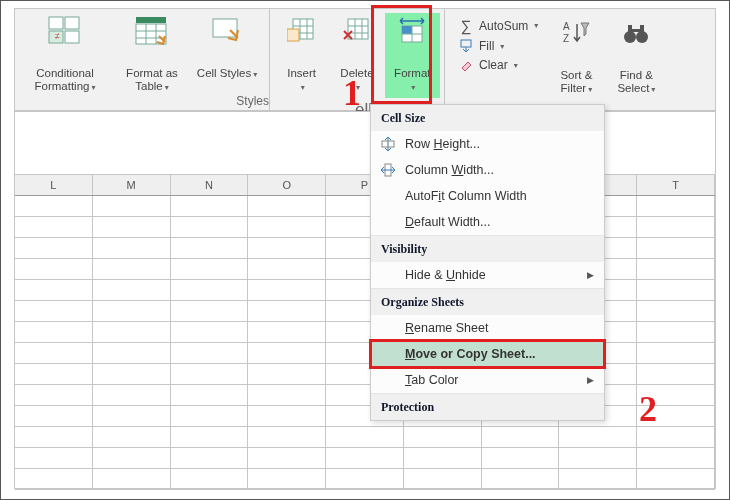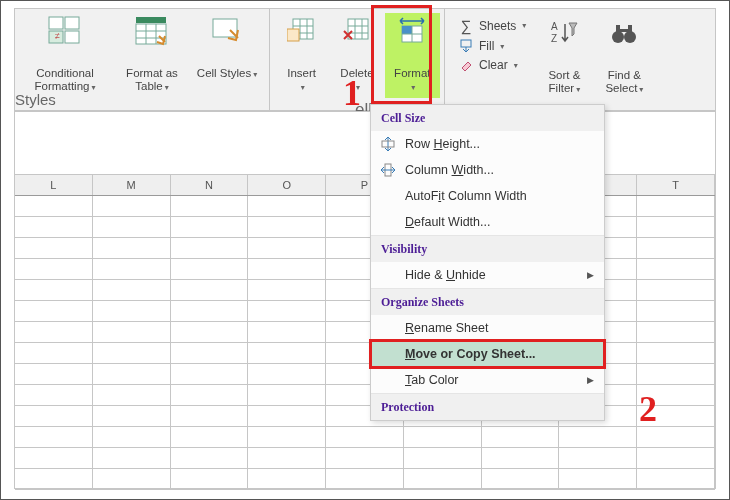--- a/index.html
+++ b/index.html
@@ -16,21 +16,21 @@
     --text-light:#5a5a5a;
   }
   *{box-sizing:border-box;font-family:"Segoe UI",Tahoma,sans-serif;}
   body{margin:0;background:#666;display:flex;justify-content:center;padding:0;}
   .stage{width:730px;height:500px;background:#fff;border:1px solid #555;position:relative;overflow:hidden;}
   
   .ribbon{position:absolute;left:13px;right:13px;top:7px;height:103px;border:1px solid var(--border);background:var(--ribbon-bg);}
   .ribbon-inner{display:flex;height:100%;}
   .group{height:100%;position:relative;border-right:1px solid var(--border);padding:4px 4px 14px 4px;display:flex;align-items:flex-start;}
   .group:last-child{border-right:none;}
-  .group-label{position:absolute;bottom:2px;left:0;right:0;text-align:left;font-size:15px;color:#666;}
+  .group-label{position:absolute;bottom:2px;left:0;right:0;text-align:right;font-size:12px;color:#666;}
   .big-btn{display:flex;flex-direction:column;align-items:center;justify-content:flex-start;width:72px;height:85px;padding-top:2px;}
   .big-btn .icon-slot{width:36px;height:32px;display:flex;align-items:center;justify-content:center;}
   .big-btn .lbl{font-size:11.5px;line-height:13px;text-align:center;color:var(--text);margin-top:20px;}
   .drop-caret{font-size:8px;color:#666;margin-left:2px;}
   .cells-group .big-btn{width:58px;}
   .editing-col{display:flex;flex-direction:column;gap:5px;padding:4px 8px 0 8px;}
   .editing-row{display:flex;align-items:center;gap:4px;font-size:12px;color:var(--text);white-space:nowrap;}
   .editing-row .mini-icon{width:18px;display:flex;justify-content:center;}
   .sortfind{display:flex;padding-top:2px;}
   
@@ -38,21 +38,21 @@
   .label-num{position:absolute;font:700 36px/1 "Times New Roman",serif;color:var(--red);z-index:60;pointer-events:none;}
   
   .sheet{position:absolute;left:13px;right:13px;top:110px;bottom:10px;background:#fff;border:1px solid var(--border);}
   .colhead{position:absolute;left:0;right:0;top:62px;height:22px;border-top:1px solid var(--border);border-bottom:1px solid var(--border-dark);background:#efefef;display:flex;}
   .colhead div{flex:1;border-right:1px solid var(--border);font-size:11px;color:#555;display:flex;align-items:center;justify-content:center;}
   .rows{position:absolute;left:0;right:0;top:84px;bottom:0;}
   .rows .r{height:21px;border-bottom:1px solid var(--border);display:flex;}
   .rows .r div{flex:1;border-right:1px solid var(--border);}
   
   .menu{position:absolute;top:103px;left:369px;width:235px;background:var(--menu-bg);border:1px solid var(--menu-border);z-index:40;box-shadow:2px 2px 6px rgba(0,0,0,.15);}
-  .menu-header{background:var(--menu-header-bg);font:700 12px/1 "Segoe UI";color:#4c1d95;padding:7px 10px;border-top:1px solid #e5e5e5;}
+  .menu-header{background:var(--menu-header-bg);font:700 12px/1 "Segoe UI";color:#0f172a;padding:7px 10px;border-top:1px solid #e5e5e5;}
   .menu-header:first-child{border-top:none;}
   .menu-item{display:flex;align-items:center;font-size:12.5px;color:#333;padding:6px 10px 6px 34px;position:relative;white-space:nowrap;text-align:right;}
   .menu-item .mi-icon{position:absolute;left:8px;width:18px;display:flex;justify-content:center;}
   .menu-item .submenu-arrow{margin-left:auto;font-size:9px;color:#555;}
   .menu-item.highlighted{background:var(--highlight);outline:1px solid var(--highlight-border);}
   .menu-item.box-red{outline:3px solid var(--red);outline-offset:-1px;font-weight:bold;}
   .u{text-decoration:underline;}
   
   .frag-ells{position:absolute;font-size:17px;color:#666;}
 </style>
@@ -123,39 +123,39 @@
                 <rect x="6" y="2" width="20" height="20" fill="#fff" stroke="#7a9"></rect>
                 <line x1="6" y1="9" x2="26" y2="9" stroke="#7a9"></line>
                 <line x1="6" y1="16" x2="26" y2="16" stroke="#7a9"></line>
                 <line x1="13" y1="2" x2="13" y2="22" stroke="#7a9"></line>
                 <line x1="20" y1="2" x2="20" y2="22" stroke="#7a9"></line>
                 <path d="M2 14 L10 22 M10 14 L2 22" stroke="#d03030" stroke-width="2"></path>
               </svg>
           </span>
           <span class="lbl"><span>Delete</span><br><span class="drop-caret">▾</span></span>
         </div>
-        <div class="big-btn" style="background:#bef264">
+        <div class="big-btn" style="background:#86efac">
           <span class="icon-slot">
             <svg width="32" height="28">
                 <path d="M4 4 h24 M4 4 l3 -3 M4 4 l3 3 M28 4 l-3 -3 M28 4 l-3 3" stroke="#2a6fb0" stroke-width="1.5" fill="none"></path>
                 <rect x="6" y="9" width="20" height="16" fill="#fff" stroke="#7a9"></rect>
                 <rect x="6" y="9" width="10" height="8" fill="#4a90c8"></rect>
                 <line x1="16" y1="9" x2="16" y2="25" stroke="#7a9"></line>
                 <line x1="6" y1="17" x2="26" y2="17" stroke="#7a9"></line>
               </svg>
           </span>
           <span class="lbl"><span>Format</span><br><span class="drop-caret">▾</span></span>
         </div>
       </div>
 
       <div class="group" style="flex:1;border-right:none">
         <div class="editing-col">
           <div class="editing-row">
             <span class="mini-icon" style="font-size:15px;color:#555">∑</span>
-            <span>Sheets</span>
+            <span>AutoSum</span>
             <span class="drop-caret">▾</span>
           </div>
           <div class="editing-row">
             <span class="mini-icon">
                 <svg width="14" height="14">
                   <rect x="2" y="1" width="10" height="7" fill="none" stroke="#3a7cb5"></rect>
                   <path d="M7 8 v4 M4 10 l3 3 l3 -3" stroke="#3a7cb5" fill="none"></path>
                 </svg>
               </span>
             <span>Fill</span>

